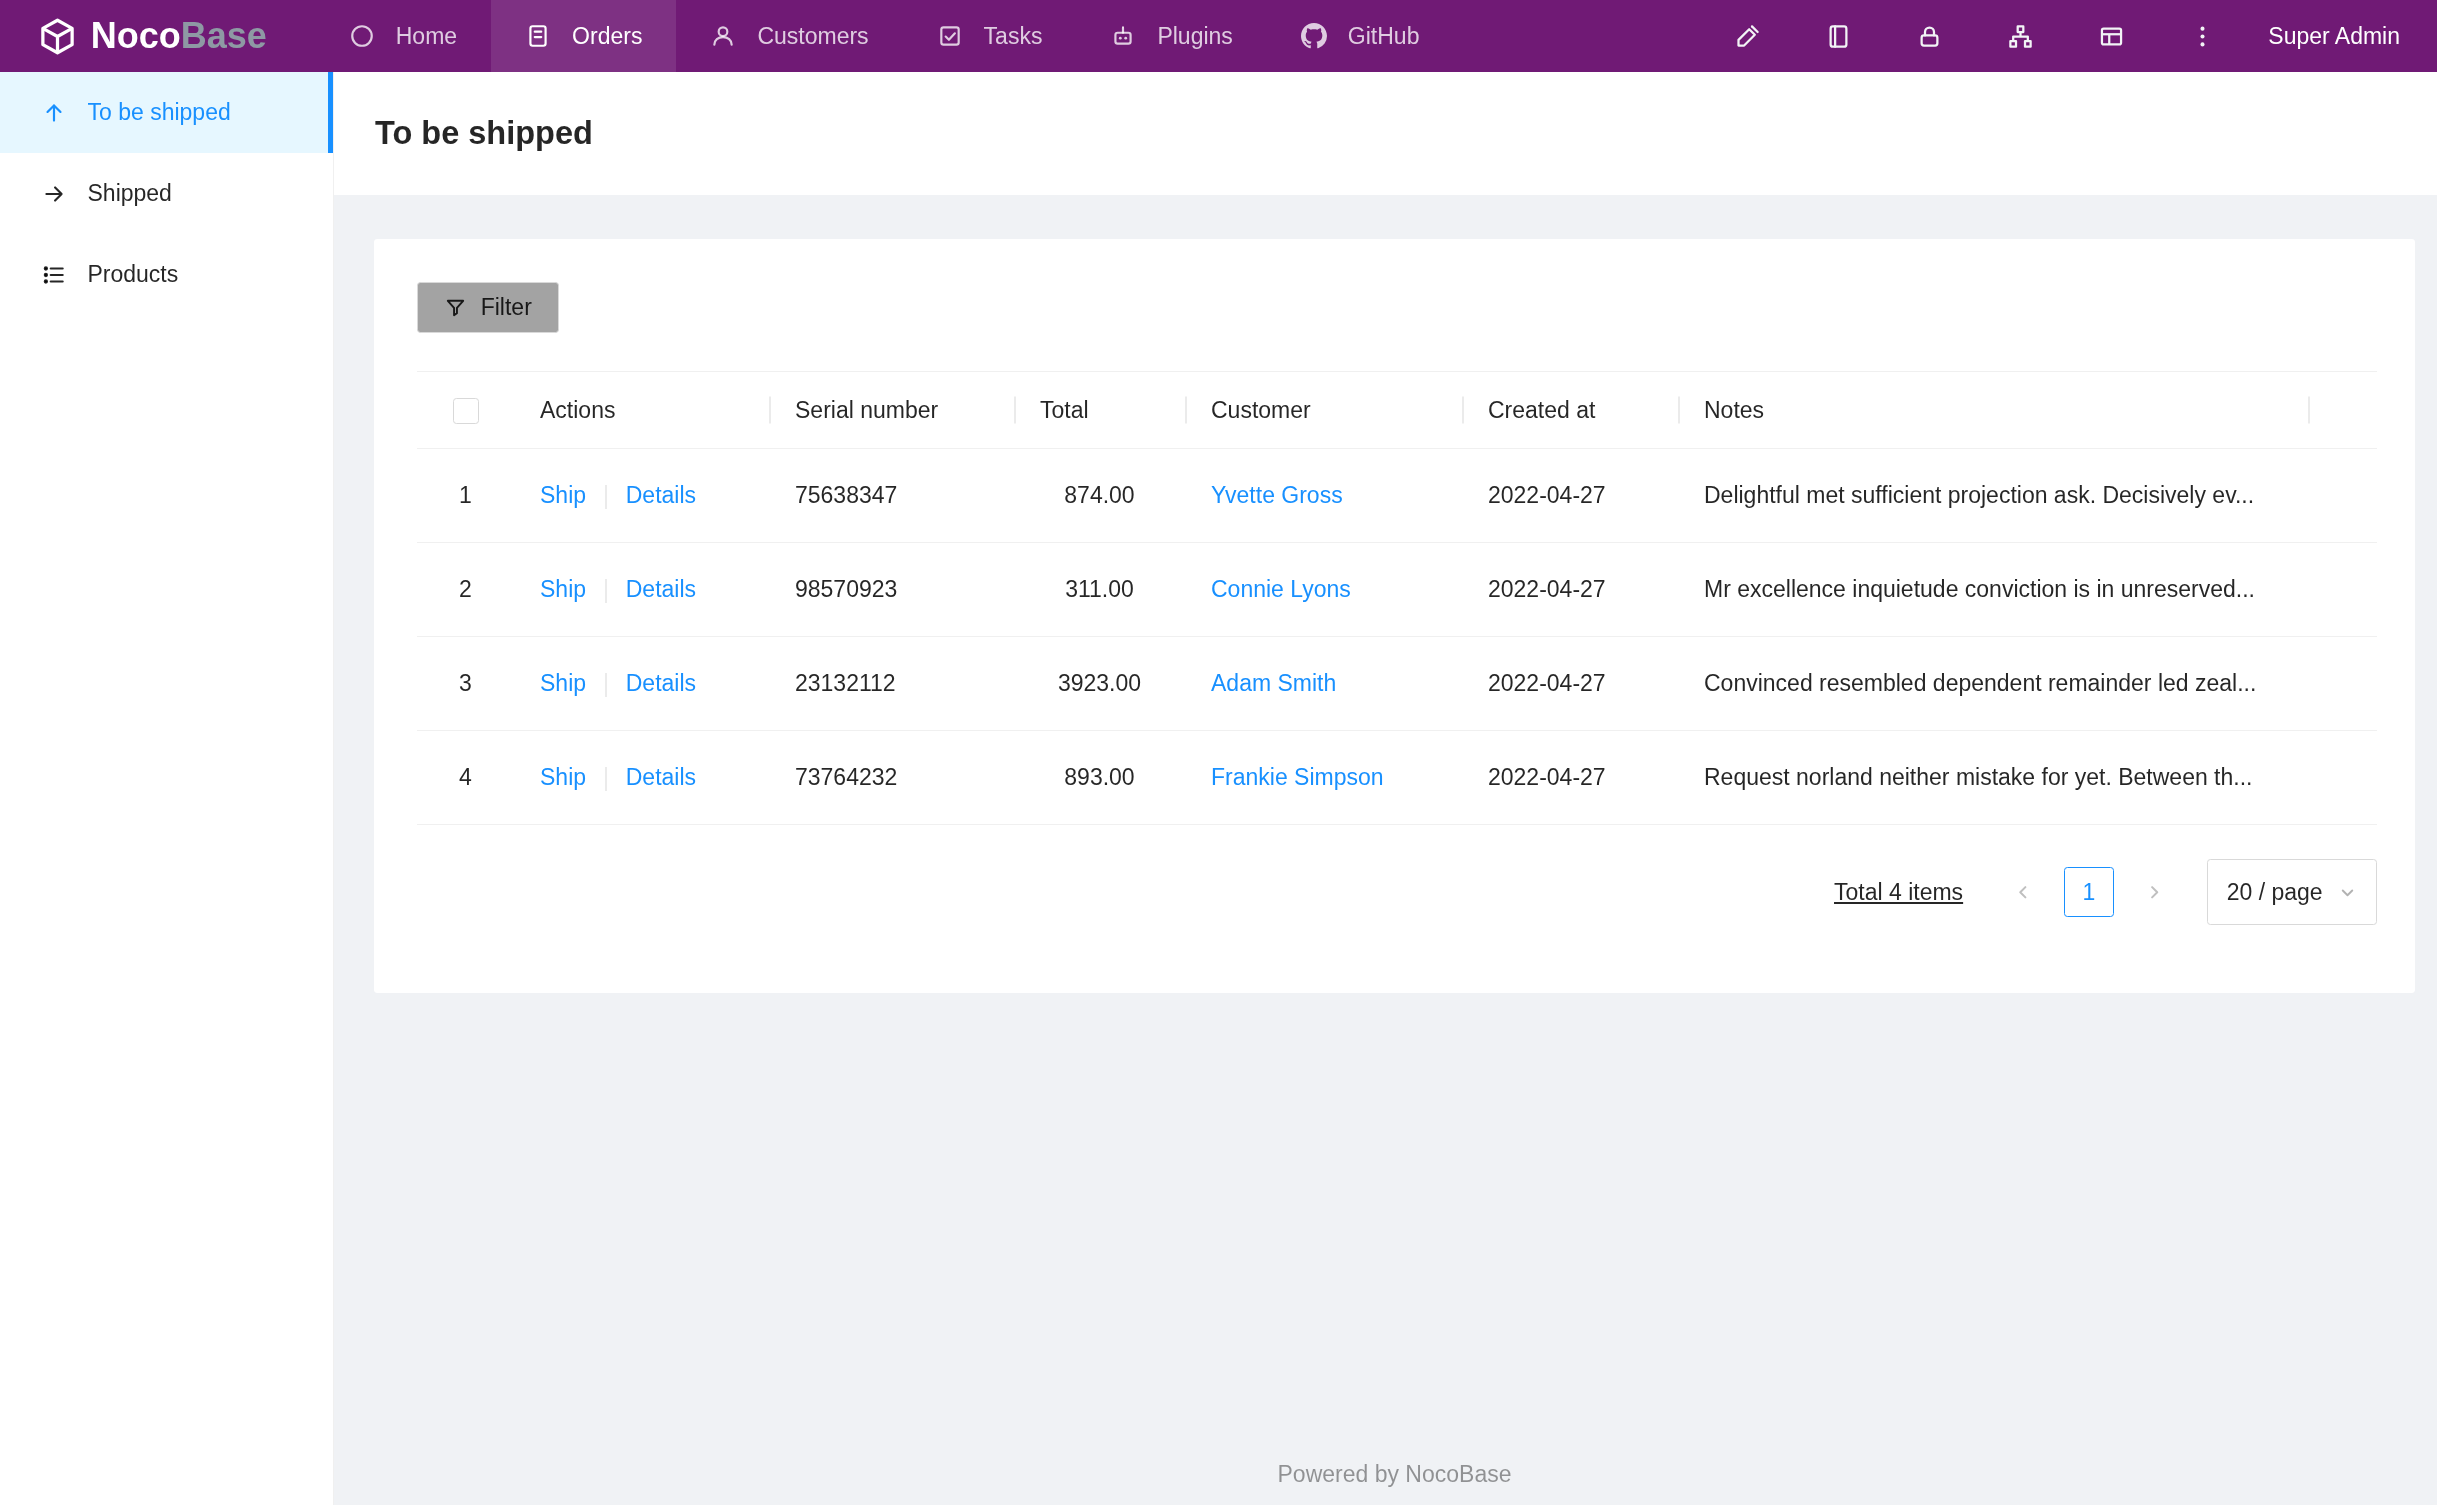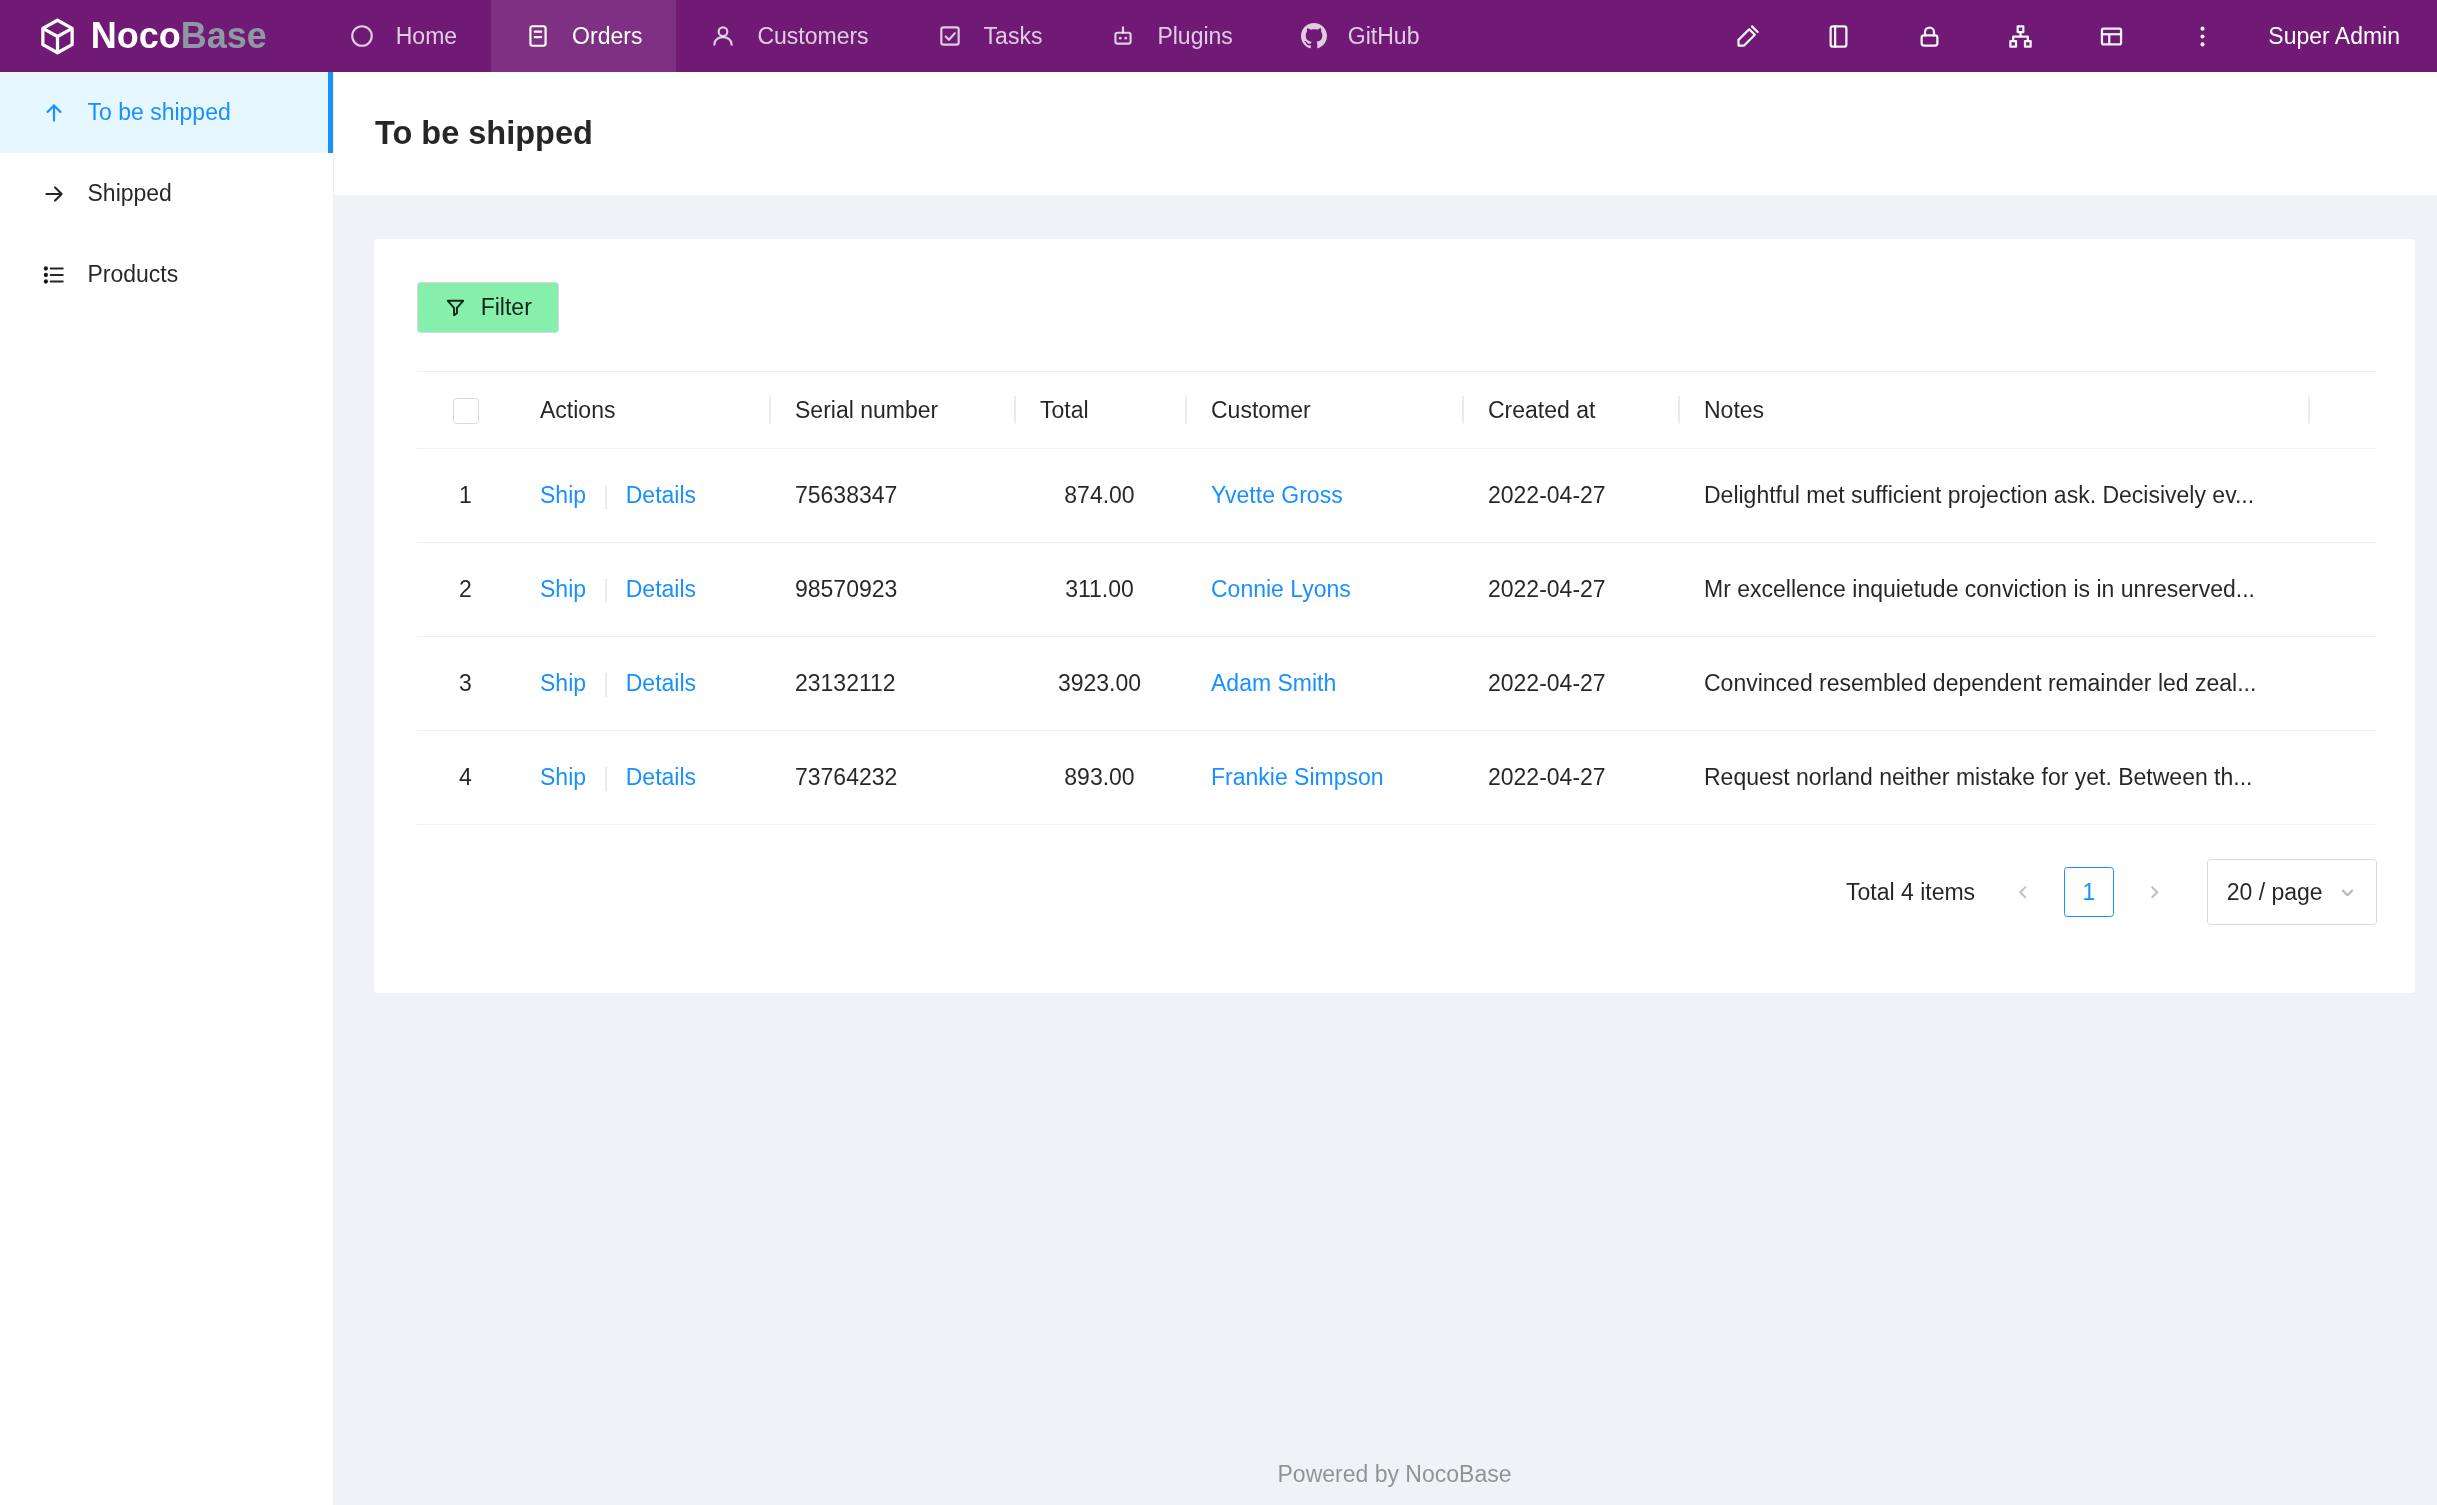--- a/index.html
+++ b/index.html
@@ -51,21 +51,21 @@
   .main { flex: 1; display: flex; flex-direction: column; min-width: 0; }
   .page-header { background: #ffffff; height: 123px; flex-shrink: 0; display: flex; align-items: center; padding: 0 41px; }
   .page-title { font-size: 32.5px; font-weight: 700; }
   .content { flex: 1; display: flex; flex-direction: column; min-height: 0; padding: 44px 23px 0 40px; }
   .card { background: #ffffff; border-radius: 3.4px; padding: 43px 38px 68px 43px; }
 
   
   .filter-btn {
     display: inline-flex; align-items: center; gap: 13.7px;
     height: 51px; padding: 0 26px; margin-bottom: 38px;
-    border: 1.7px solid #d9d9d9; border-radius: 3.4px; background: #86efac;
+    border: 1.7px solid #d9d9d9; border-radius: 3.4px; background: #a3a3a3;
     font-size: 23px; color: rgba(0,0,0,0.85);
   }
   .filter-btn svg { width: 23px; height: 23px; }
 
   
   table { width: 100%; border-collapse: collapse; table-layout: fixed; border-top: 1.7px solid #f0f0f0; }
   th {
     height: 77px; font-size: 23px; font-weight: 400; text-align: left;
     padding: 0 26px; border-bottom: 1.7px solid #f0f0f0; position: relative;
     color: rgba(0,0,0,0.85); white-space: nowrap;
@@ -74,21 +74,21 @@
   th.sep-end::after { content: ""; position: absolute; right: 67px; top: 50%; transform: translateY(-50%); width: 1.7px; height: 27px; background: rgba(0,0,0,0.08); }
   td { height: 94px; font-size: 23px; padding: 0 26px; border-bottom: 1.7px solid #f0f0f0; color: rgba(0,0,0,0.85); white-space: nowrap; overflow: hidden; }
   .col-check { text-align: center; }
   .num { text-align: center; }
   .checkbox { width: 26px; height: 26px; border: 1.7px solid #d9d9d9; border-radius: 3.4px; display: inline-block; background: #ffffff; vertical-align: middle; cursor: pointer; }
   .link { color: #1890ff; cursor: pointer; text-decoration: none; }
   .action-divider { display: inline-block; width: 1.7px; height: 24px; background: rgba(0,0,0,0.08); margin: 0 19px; vertical-align: middle; }
 
   
   .pagination { display: flex; align-items: center; justify-content: flex-end; gap: 15.4px; margin-top: 34px; font-size: 23px; }
-  .total-text { margin-right: 8px; }
+  .total-text { margin-right: 20px; text-decoration: underline; }
   .page-btn { min-width: 50px; height: 50px; display: flex; align-items: center; justify-content: center; border-radius: 3.4px; font-size: 23px; }
   .page-btn.navbtn { color: rgba(0,0,0,0.25); }
   .page-btn.navbtn svg { width: 20.5px; height: 20.5px; }
   .page-btn.current { border: 1.7px solid #1890ff; color: #1890ff; background: #ffffff; }
   .page-size {
     height: 66px; display: flex; align-items: center; gap: 15.4px;
     border: 1.7px solid #d9d9d9; border-radius: 3.4px; padding: 0 19px;
     background: #ffffff; color: rgba(0,0,0,0.85); margin-left: 12px; cursor: pointer;
   }
   .page-size svg { width: 19px; height: 19px; color: rgba(0,0,0,0.3); }

